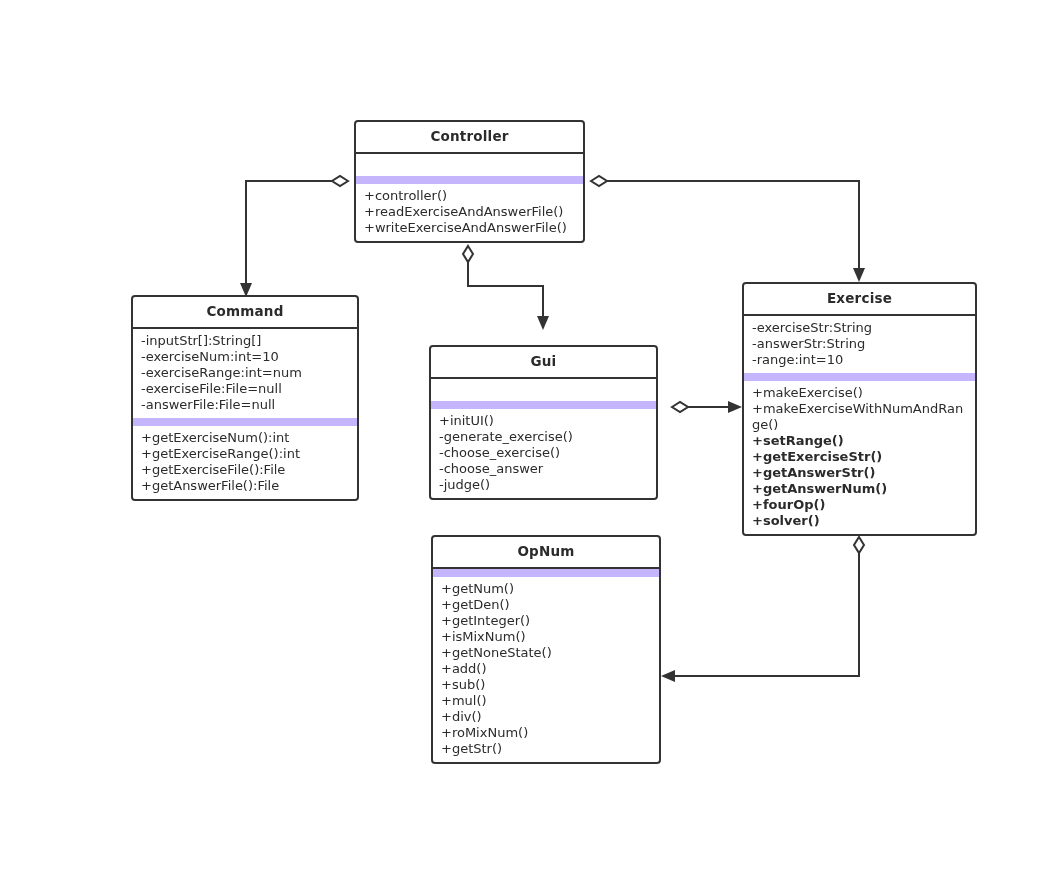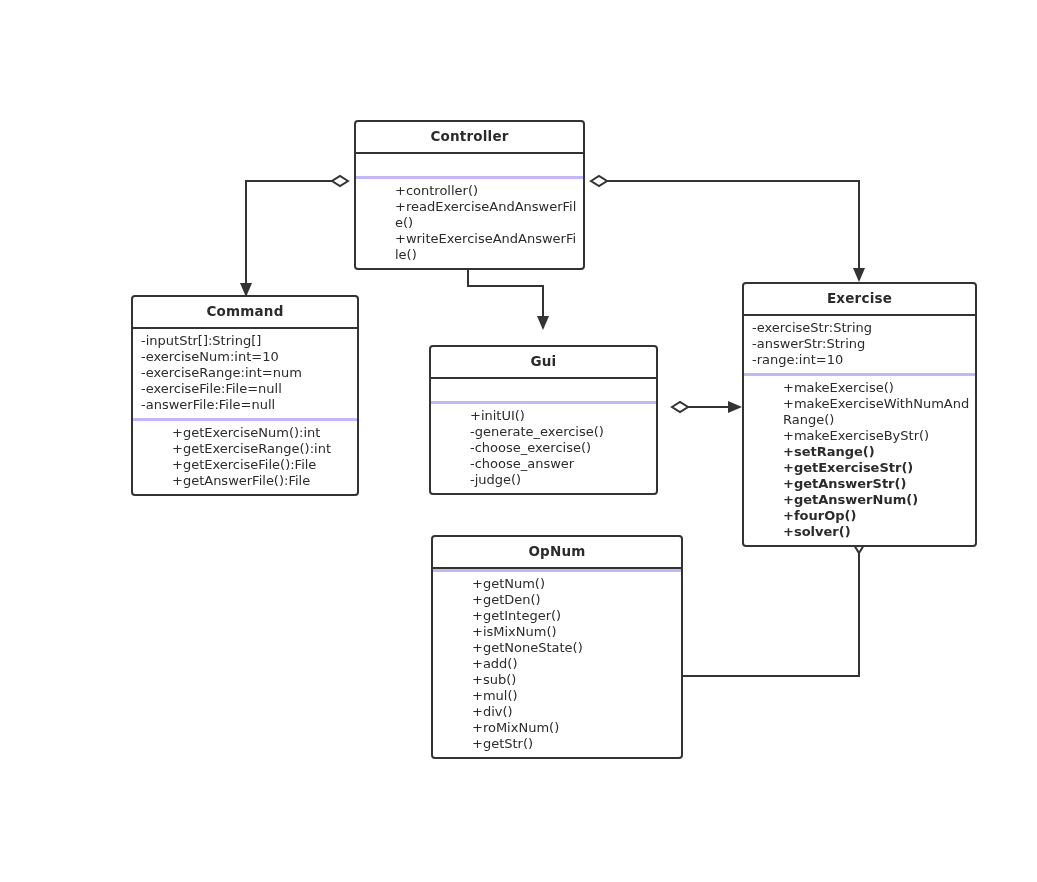--- a/index.html
+++ b/index.html
@@ -36,22 +36,21 @@
     letter-spacing: .2px;
     padding: 7px 4px 8px 4px;
     border-bottom: 2px solid #333333;
     color: #2b2b2b;
     line-height: 1.1;
   }
   .uml-section {
     padding: 4px 0 5px 0;
   }
   .uml-section.bordered-top {
-    border-top: 3px solid #c4b5fd;
-    padding-left: 31px;
+    border-top: 8px solid #c4b5fd;
   }
   .uml-section.empty {
     height: 22px;
     padding: 0;
   }
   .uml-row {
     font-size: 13px;
     line-height: 16px;
     padding: 0 4px 0 8px;
     white-space: normal;
@@ -167,31 +166,30 @@
   <div class="uml-class" style="left:742px; top:282px; width:235px;">
     <div class="uml-title">Exercise</div>
     <div class="uml-section">
         <div class="uml-row">-exerciseStr:String</div>
         <div class="uml-row">-answerStr:String</div>
         <div class="uml-row">-range:int=10</div>
       </div>
     <div class="uml-section bordered-top">
         <div class="uml-row">+makeExercise()</div>
         <div class="uml-row">+makeExerciseWithNumAndRange()</div>
-        <div class="uml-row">+makeExerciseByStr()</div>
         <div class="uml-row bold">+setRange()</div>
         <div class="uml-row bold">+getExerciseStr()</div>
         <div class="uml-row bold">+getAnswerStr()</div>
         <div class="uml-row bold">+getAnswerNum()</div>
         <div class="uml-row bold">+fourOp()</div>
         <div class="uml-row bold">+solver()</div>
       </div>
   </div>
 
-  <div class="uml-class" style="left:431px; top:535px; width:252px;">
+  <div class="uml-class" style="left:431px; top:535px; width:230px;">
     <div class="uml-title">OpNum</div>
     <div class="uml-section bordered-top">
         <div class="uml-row">+getNum()</div>
         <div class="uml-row">+getDen()</div>
         <div class="uml-row">+getInteger()</div>
         <div class="uml-row">+isMixNum()</div>
         <div class="uml-row">+getNoneState()</div>
         <div class="uml-row">+add()</div>
         <div class="uml-row">+sub()</div>
         <div class="uml-row">+mul()</div>

